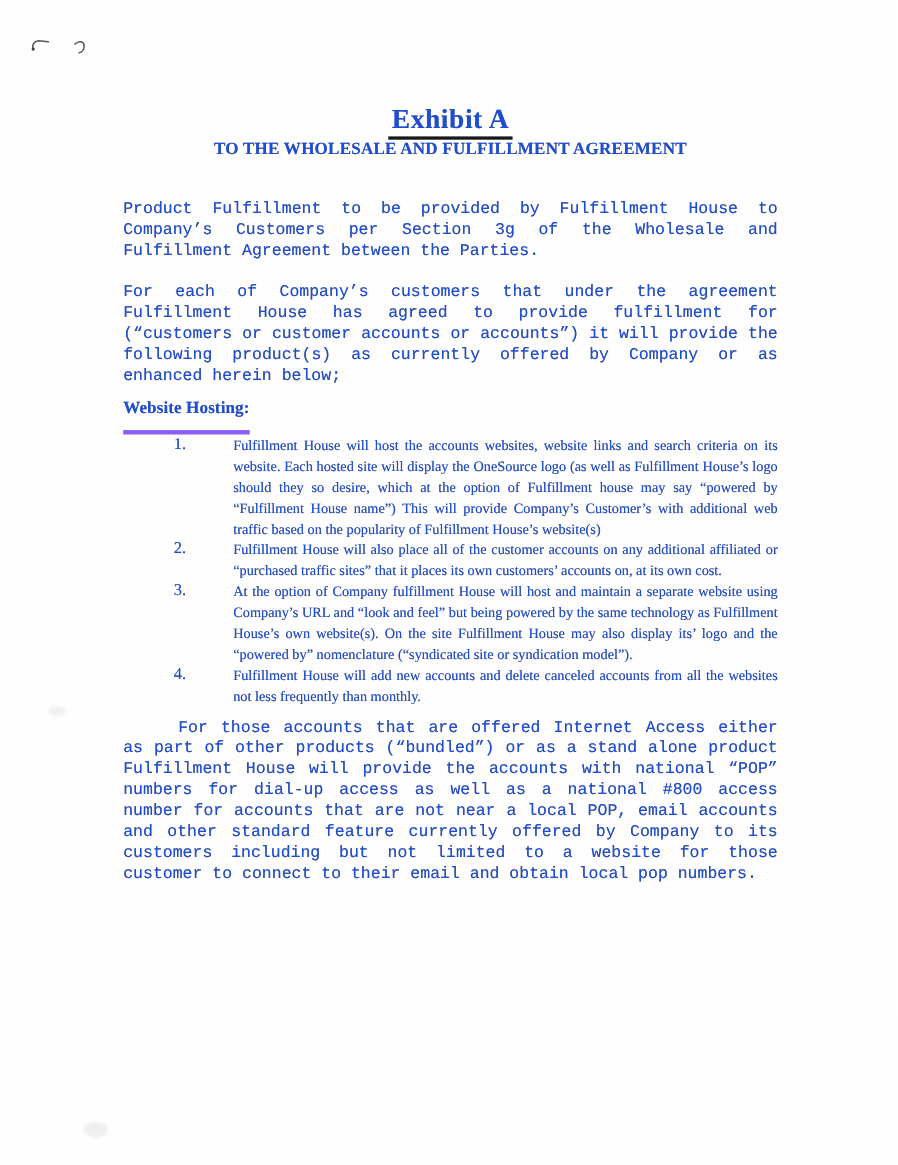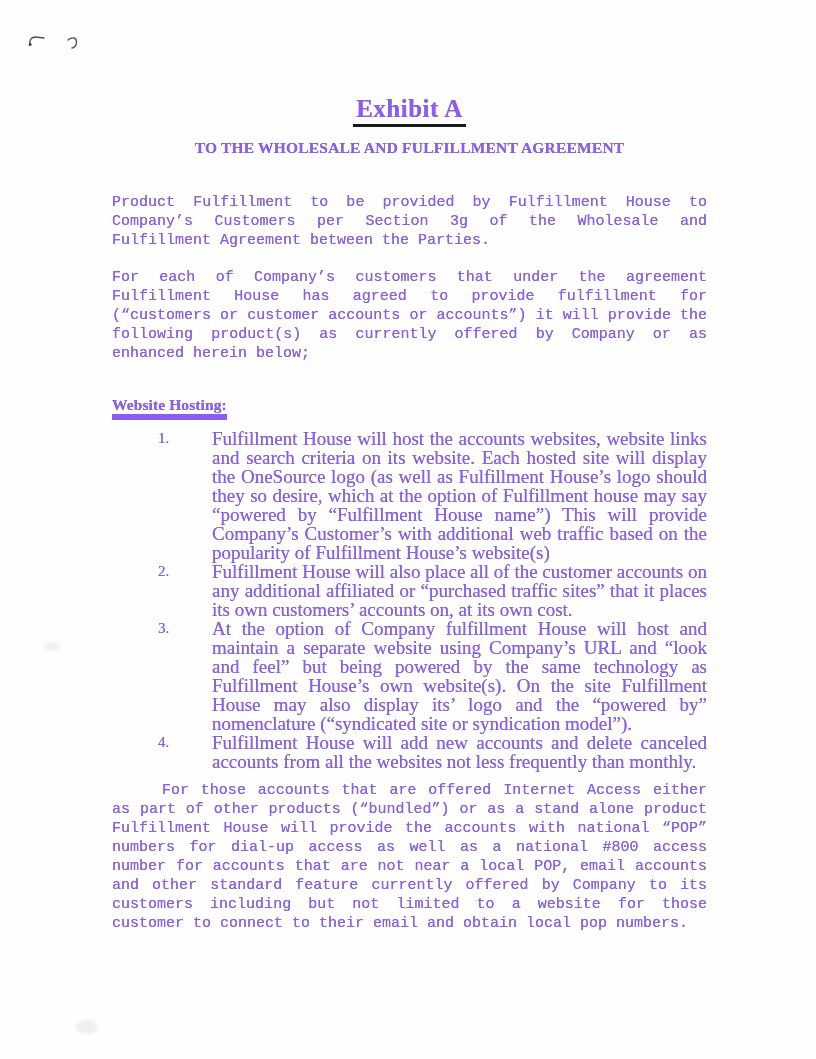--- a/index.html
+++ b/index.html
@@ -3,70 +3,70 @@
 <meta charset="utf-8">
 <style>
   * { box-sizing: border-box; }
   html, body { margin: 0; padding: 0; background: #ffffff; }
   .page {
     position: relative;
     width: 816px;
     height: 1059px;
     background: #fffefe;
     font-family: "Liberation Serif", serif;
-    color: #8b5cf6;
+    color: #1d4ed8;
     padding: 95px 109px 0 112px;
     overflow: hidden;
     text-shadow: 0 0 0.45px rgba(30,30,30,0.55);
   }
   .title-wrap { text-align: center; margin-bottom: 36px; }
   .title {
     display: inline-block;
     font-size: 25px;
     font-weight: bold;
     margin: 0;
     letter-spacing: 0.5px;
     border-bottom: 3px solid #191919;
     padding: 0 3px 1px 3px;
   }
   .subtitle {
     font-size: 15.5px;
     font-weight: bold;
-    margin-top: 12px;
+    margin-top: 0;
     letter-spacing: 0.2px;
   }
   .body {
     font-size: 15px;
     line-height: 19px;
     text-align: justify;
     margin: 0 0 18px 0;
     font-family: Liberation Mono, monospace;
   }
-  .para2 { margin-bottom: 33px; }
+  .para2 { margin-bottom: 11px; }
   .section-heading {
     font-size: 15.5px;
     font-weight: bold;
     margin: 0 0 15px 0;
     letter-spacing: 0.1px;
   }
   .section-heading .underlined {
-    border-bottom: 6px solid #8b5cf6;
-    padding-bottom: 1px;
+    border-bottom: 4px solid #8b5cf6;
+    padding-bottom: 12px;
   }
   .num-list { margin: 0 0 10px 0; padding-left: 46px; }
   .num-item { display: flex; }
   .num {
     flex: 0 0 54px;
     width: 54px;
     font-size: 15px;
     line-height: 19px;
   }
   .itm-text {
     flex: 1;
-    font-size: 19px;
+    font-size: 13px;
     line-height: 19px;
     text-align: justify;
   }
   .isp { text-indent: 50px; margin-bottom: 0; }
   .mark { position: absolute; }
   .mark1 { left: 27px; top: 32px; }
   .mark2 { left: 65px; top: 34px; }
   .smudge {
     position: absolute;
     border-radius: 50%;

